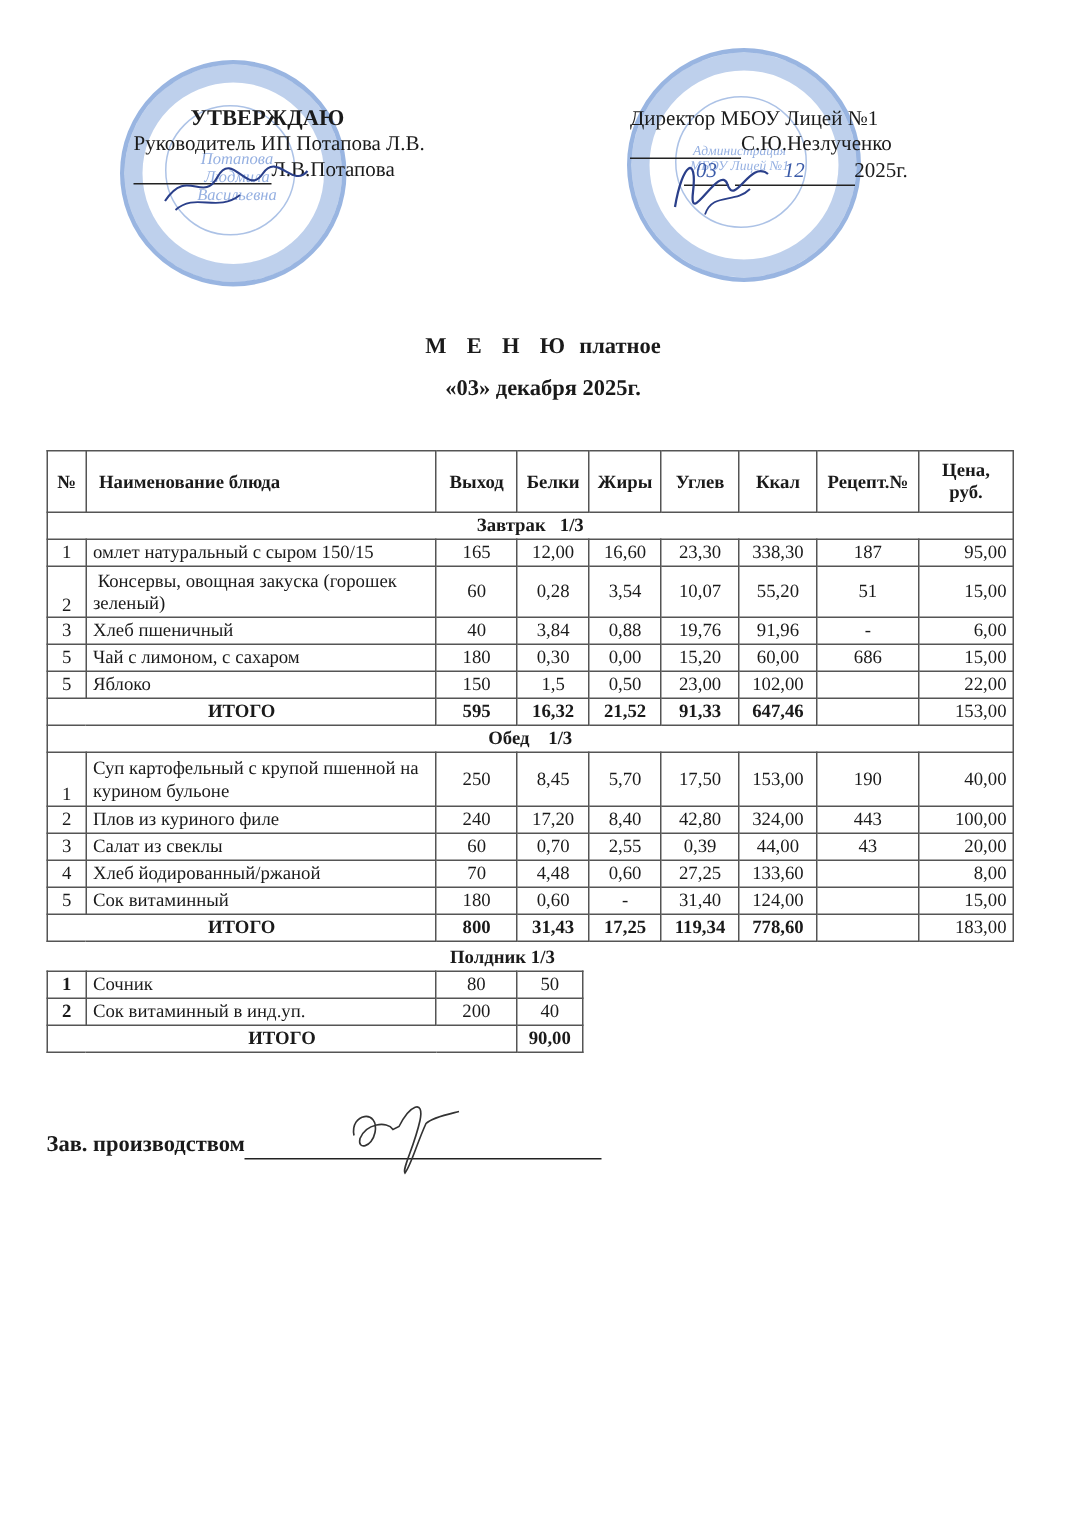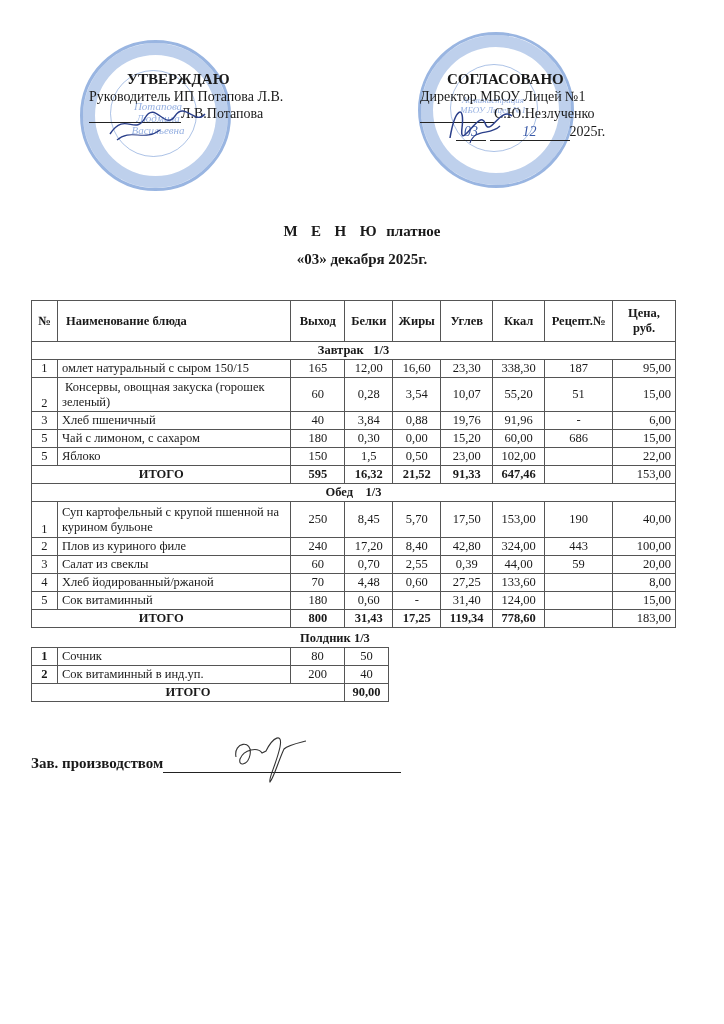--- a/index.html
+++ b/index.html
@@ -71,21 +71,20 @@
   <div>
     <span class="line-u" style="width:92px;">&nbsp;</span><span>Л.В.Потапова</span>
   </div>
 </div>
 <svg class="sig" style="left:105px; top:106px;" width="110" height="40" viewBox="0 0 110 40">
   <path d="M5 28 C20 5, 30 30, 40 12 S60 25, 70 10 S90 20, 100 8" stroke="#2a3f8a" stroke-width="1.4" fill="none"></path>
   <path d="M12 34 C25 22, 40 36, 55 24" stroke="#2a3f8a" stroke-width="1.2" fill="none"></path>
 </svg>
 
 <div class="approve-block" style="left:420px; top:71px; width:260px;">
-  <div class="head" style="padding-left:27px;">СОГЛАСОВАНО</div>
   <div>Директор МБОУ Лицей №1</div>
   <div>
     <span class="line-u" style="width:74px;">&nbsp;</span><span>С.Ю.Незлученко</span>
   </div>
   <div style="padding-left:36px;">
     <span class="line-u" style="width:30px; text-align:center; font-style:italic; color:#3a5aa8;"><span>03</span></span>&nbsp;<span class="line-u" style="width:80px; text-align:center; font-style:italic; color:#3a5aa8;"><span>12</span></span><span>2025г.</span>
   </div>
 </div>
 <svg class="sig" style="left:440px; top:98px;" width="80" height="50" viewBox="0 0 80 50">
   <path d="M10 40 C15 10, 25 5, 22 30 S40 10, 45 25 S60 8, 72 18" stroke="#2a3f8a" stroke-width="1.5" fill="none"></path>
@@ -219,21 +218,21 @@
     <td class="r">100,00</td>
   </tr>
   <tr>
     <td class="num">3</td>
     <td class="name">Салат из свеклы</td>
     <td class="c">60</td>
     <td class="c">0,70</td>
     <td class="c">2,55</td>
     <td class="c">0,39</td>
     <td class="c">44,00</td>
-    <td class="c">59</td>
+    <td class="c">43</td>
     <td class="r">20,00</td>
   </tr>
   <tr>
     <td class="num">4</td>
     <td class="name">Хлеб йодированный/ржаной</td>
     <td class="c">70</td>
     <td class="c">4,48</td>
     <td class="c">0,60</td>
     <td class="c">27,25</td>
     <td class="c">133,60</td>

